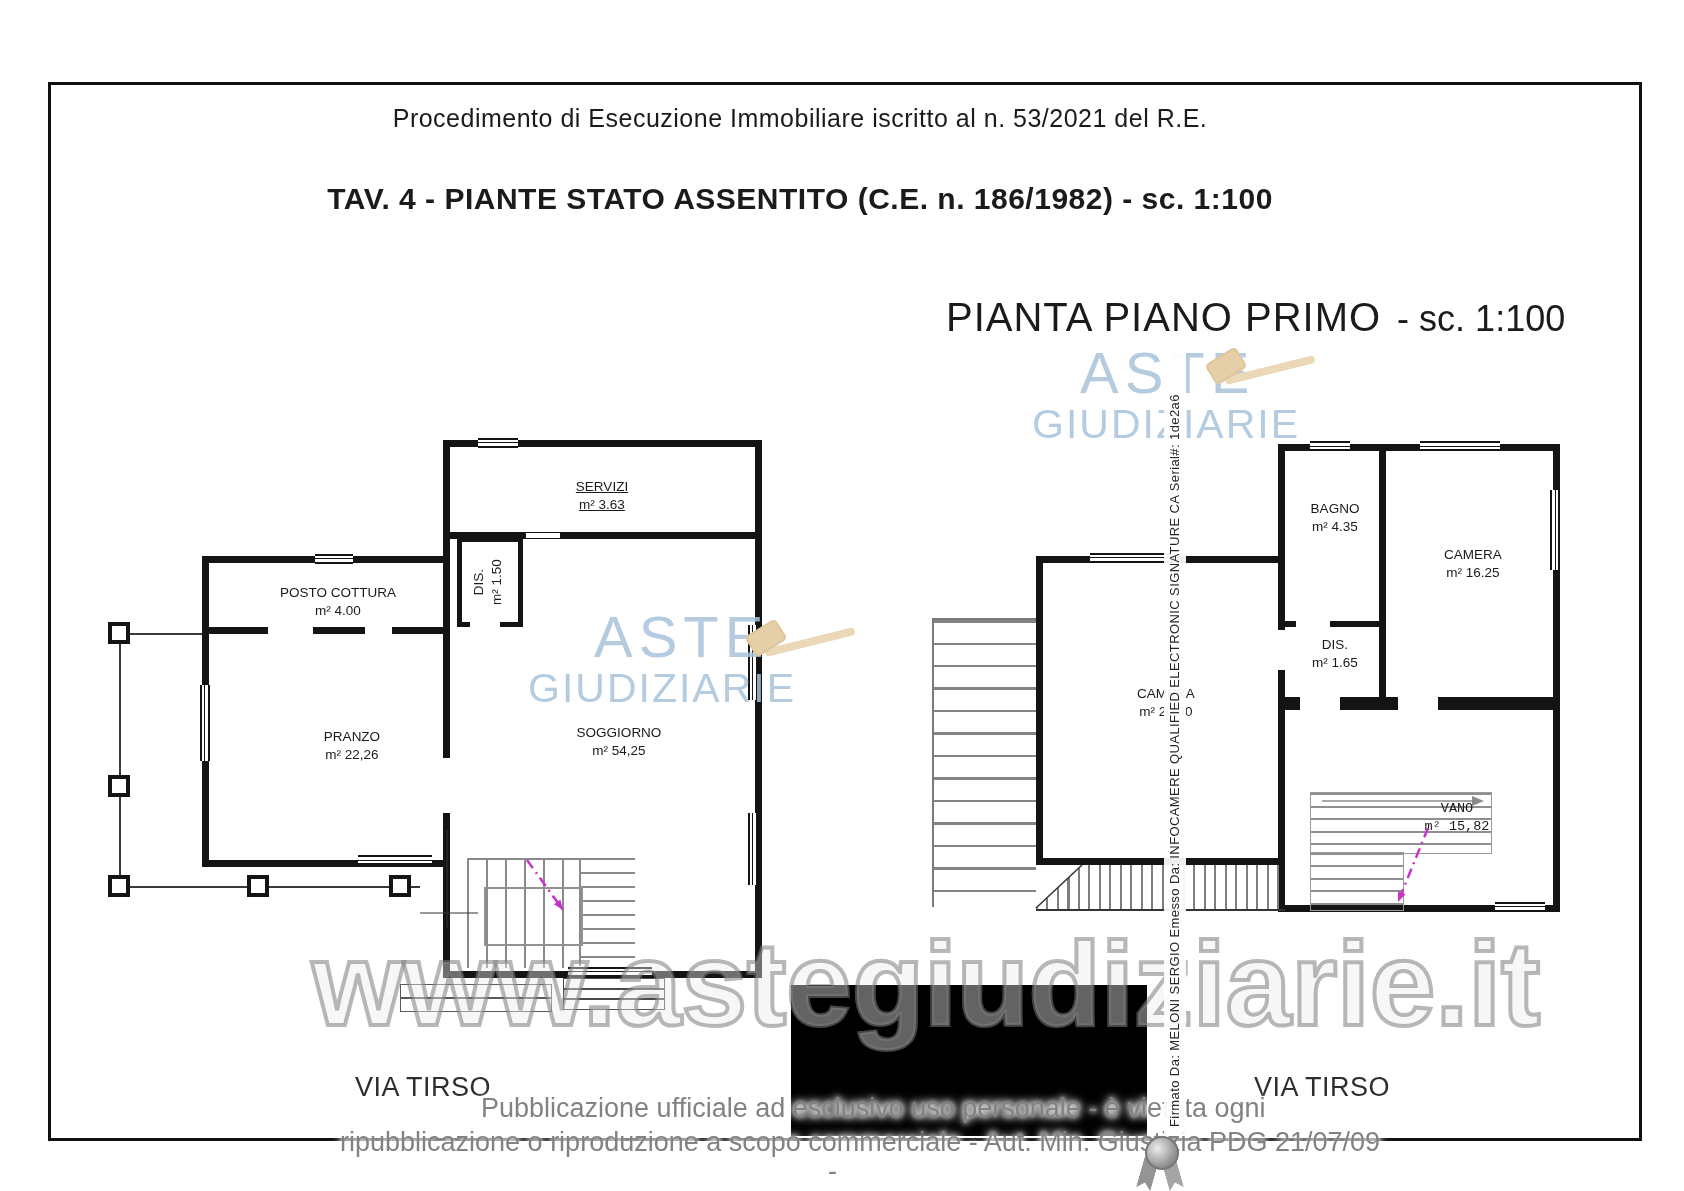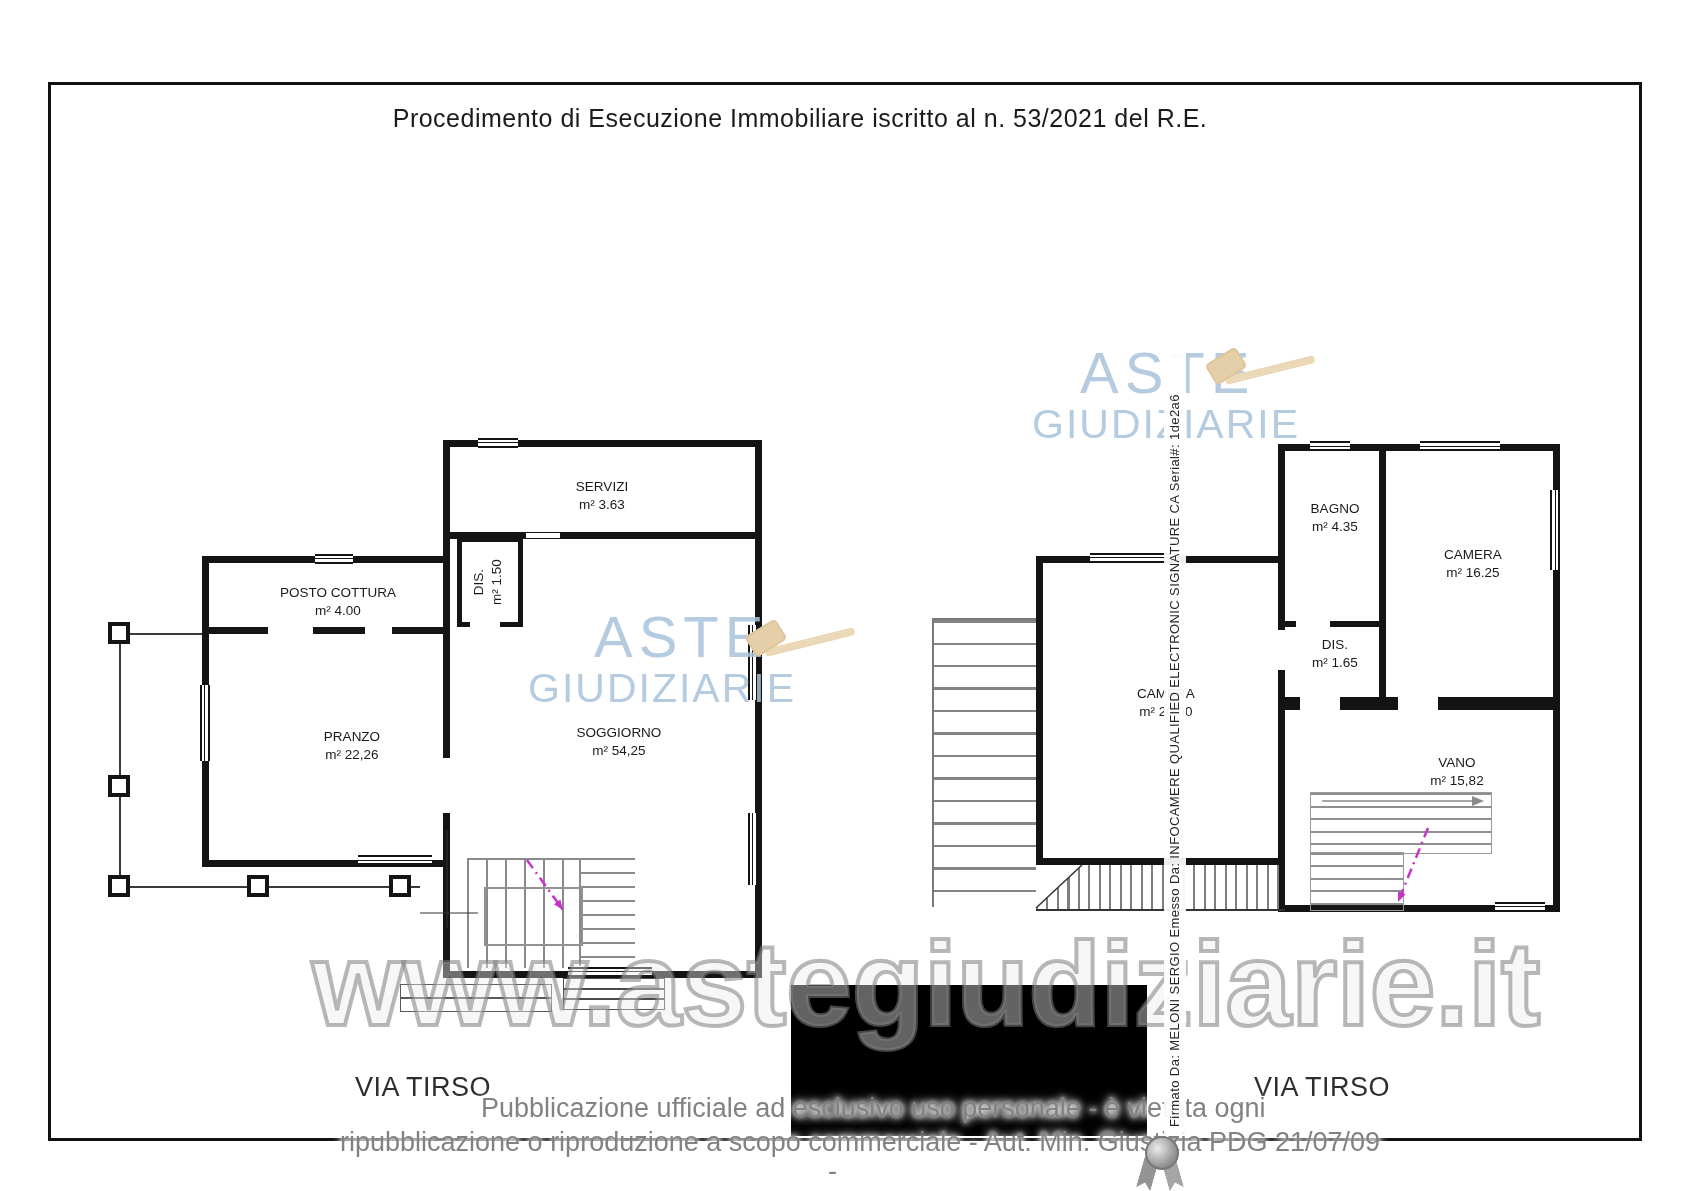--- a/index.html
+++ b/index.html
@@ -55,21 +55,25 @@
   .r-r{left:37px;transform:rotate(-16deg);background:#a5a5a5;}
 </style>
 </head>
 <body>
 
 <div id="canvas">
 
   <div class="frame"></div>
 
   <div class="hdr hdr1">Procedimento di Esecuzione Immobiliare iscritto al n. 53/2021 del R.E.</div>
-
+  <div class="hdr hdr2">TAV. 4 - PIANTE STATO ASSENTITO (C.E. n. 186/1982)  - sc. 1:100</div>
+
+  <div class="plantitle" style="left:946px;top:295px;">
+    <span class="pt-main">PIANTA PIANO PRIMO</span><span class="pt-scale">- sc. 1:100</span>
+  </div>
 
   <div class="pline" style="left:119px;top:633px;width:84px;height:2px;"></div>
   <div class="pline" style="left:119px;top:633px;width:2px;height:255px;"></div>
   <div class="pline" style="left:119px;top:886px;width:301px;height:2px;"></div>
   <div class="pillar" style="left:108px;top:622px;"></div>
   <div class="pillar" style="left:108px;top:775px;"></div>
   <div class="pillar" style="left:108px;top:875px;"></div>
   <div class="pillar" style="left:247px;top:875px;"></div>
   <div class="pillar" style="left:389px;top:875px;"></div>
 
@@ -94,21 +98,21 @@
   <div class="winv" style="left:748px;top:813px;height:72px;"></div>
   <div class="winh" style="left:568px;top:967px;width:84px;"></div>
 
   <div class="stairs-v" style="left:467px;top:858px;width:112px;height:108px;"></div>
   <div class="stairs-h" style="left:579px;top:858px;width:54px;height:108px;"></div>
   <div class="landing" style="left:484px;top:887px;width:95px;height:55px;"></div>
 
   <div class="extstep" style="left:563px;top:978px;width:100px;height:30px;"></div>
   <div class="extstep2" style="left:400px;top:984px;width:150px;height:26px;"></div>
 
-  <div class="rlabel" style="left:602px;top:478px;">
+  <div class="rlabel" style="left:602px;top:478px;text-decoration:underline;">
     <div>SERVIZI</div>
     <div>m² 3.63</div>
   </div>
   <div class="rlabel" style="left:338px;top:584px;">
     <div>POSTO COTTURA</div>
     <div>m² 4.00</div>
   </div>
   <div class="rlabel rot" style="left:488px;top:582px;">
     <div>DIS.</div>
     <div>m² 1.50</div>
@@ -154,21 +158,21 @@
     <div>m² 16.25</div>
   </div>
   <div class="rlabel" style="left:1335px;top:636px;">
     <div>DIS.</div>
     <div>m² 1.65</div>
   </div>
   <div class="rlabel" style="left:1166px;top:685px;">
     <div>CAMERA</div>
     <div>m² 20,00</div>
   </div>
-  <div class="rlabel" style="left:1457px;top:754px;">
+  <div class="rlabel" style="left:1457px;top:800px;font-family:Liberation Mono, monospace;">
     <div>VANO</div>
     <div>m² 15,82</div>
   </div>
 
   <svg class="anno" width="1684" height="1191">
     <polygon points="1036,865 1082,865 1036,908" fill="#ffffff"></polygon>
     <line x1="1036" y1="908" x2="1082" y2="865" stroke="#333" stroke-width="1.5"></line>
     <line x1="527" y1="860" x2="563" y2="910" stroke="#c633c6" stroke-width="2.5" stroke-dasharray="10 5 2 5"></line>
     <polygon points="563,910 553.9,904.2 560.4,899.5" fill="#c633c6"></polygon>
     <line x1="1428" y1="828" x2="1398" y2="902" stroke="#c633c6" stroke-width="2.5" stroke-dasharray="10 5 2 5"></line>

